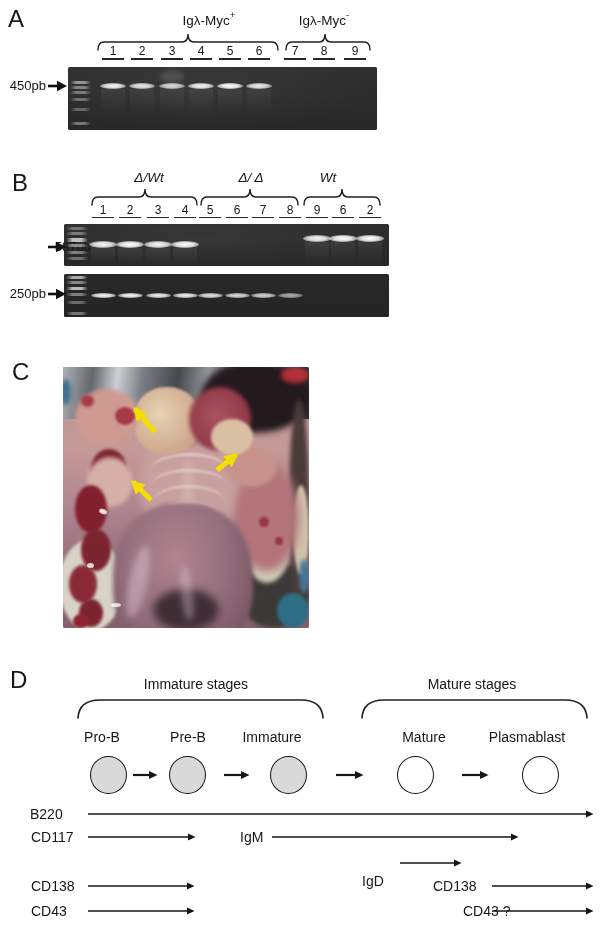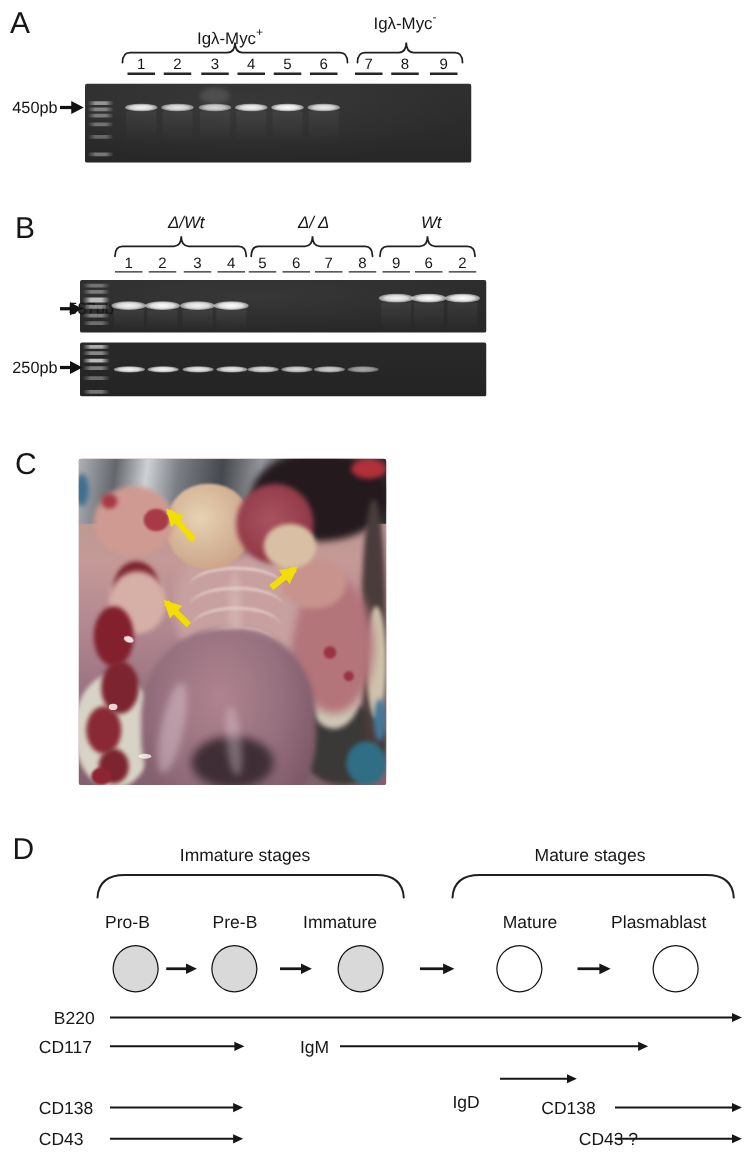--- a/index.html
+++ b/index.html
@@ -27,33 +27,33 @@
   #photo{position:absolute;left:63px;top:367px;width:246px;height:261px;overflow:hidden;border-radius:2px;background:#b18a8c;}
   .blob{position:absolute;border-radius:50%;}
 </style>
 </head>
 <body>
 
 <div id="fig">
 
   <div class="plabel" style="left:8px;top:5px;">A</div>
 
-  <div class="gtitle" style="left:124px;top:10px;width:120px;margin-top:12px;"><span>Igλ-Myc</span><sup>+</sup></div>
+  <div class="gtitle" style="left:149px;top:10px;width:120px;"><span>Igλ-Myc</span><sup>+</sup></div>
   <div class="gtitle" style="left:264px;top:10px;width:120px;"><span>Igλ-Myc</span><sup>-</sup></div>
 
   <div class="gel" id="gel-a" style="left:68px;top:67px;width:309px;height:63px;background:linear-gradient(180deg,#303030,#272727);">
     <div class="gel-sheen"></div>
   </div>
   <div class="sizetext" style="top:78px;">450pb</div>
 
   <div class="plabel" style="left:12px;top:169px;">B</div>
 
   <div class="grplabel" style="left:114px;top:170px;">Δ/Wt</div>
   <div class="grplabel" style="left:216px;top:170px;">Δ/ Δ</div>
-  <div class="grplabel" style="left:310px;top:170px;">Wt</div>
+  <div class="grplabel" style="left:293px;top:170px;">Wt</div>
 
   <div class="gel" id="gel-b1" style="left:64px;top:224px;width:325px;height:42px;background:linear-gradient(180deg,#2e2e2e,#282828);">
     <div class="gel-sheen"></div>
   </div>
   <div class="gel" id="gel-b2" style="left:64px;top:274px;width:325px;height:43px;background:linear-gradient(180deg,#292929,#242424);"></div>
 
   <div class="sizetext" style="top:239px;margin-left:45px;">587pb</div>
   <div class="sizetext" style="top:286px;">250pb</div>
 
   <div class="plabel" style="left:12px;top:358px;">C</div>
@@ -112,21 +112,21 @@
       <path d="M92,65 L72,42" stroke="#f2de00" stroke-width="5" fill="none" marker-end="url(#yhead)"></path>
       <path d="M154,103 L173,88" stroke="#f2de00" stroke-width="5" fill="none" marker-end="url(#yhead)"></path>
       <path d="M88,133 L70,115" stroke="#f2de00" stroke-width="5" fill="none" marker-end="url(#yhead)"></path>
     </svg>
   </div>
 
   <div class="plabel" style="left:10px;top:666px;">D</div>
   <div class="dtitle" style="left:121px;top:676px;">Immature stages</div>
   <div class="dtitle" style="left:397px;top:676px;">Mature stages</div>
 
-  <div class="mlabel" style="left:43px;top:806px;">B220</div>
+  <div class="mlabel" style="left:30px;top:806px;">B220</div>
   <div class="mlabel" style="left:31px;top:829px;">CD117</div>
   <div class="mlabel" style="left:240px;top:829px;">IgM</div>
   <div class="mlabel" style="left:362px;top:873px;">IgD</div>
   <div class="mlabel" style="left:31px;top:878px;">CD138</div>
   <div class="mlabel" style="left:433px;top:878px;">CD138</div>
   <div class="mlabel" style="left:31px;top:903px;">CD43</div>
   <div class="mlabel" style="left:433px;top:903px;margin-left:30px;">CD43 ?</div>
 
   <svg class="overlay" width="600" height="931" viewBox="0 0 600 931">
     <defs>

